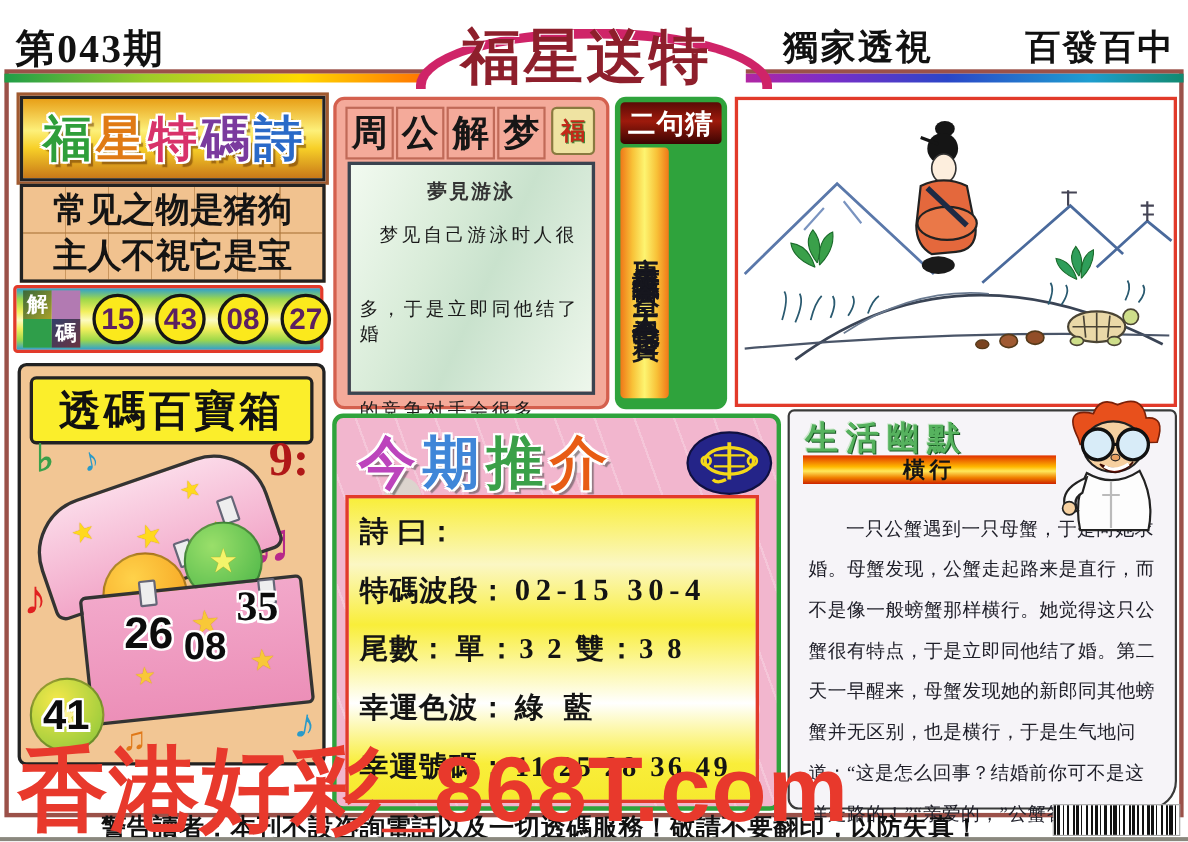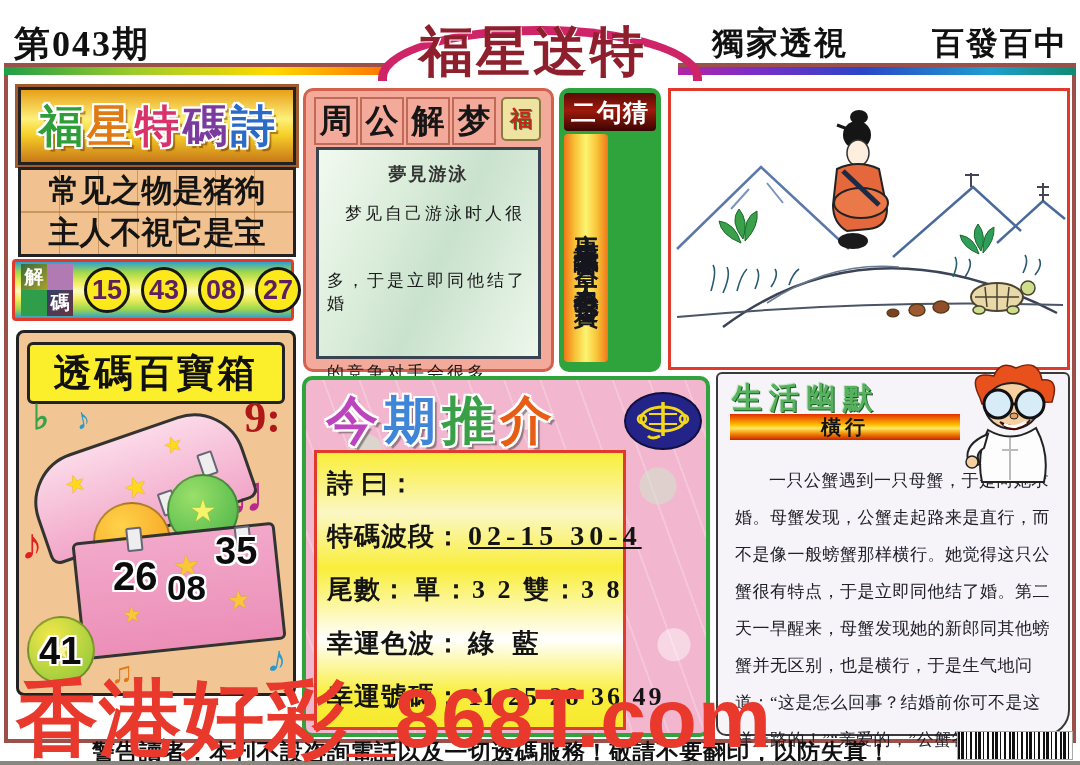--- a/index.html
+++ b/index.html
@@ -107,27 +107,27 @@
        radial-gradient(circle at 8% 60%,rgba(235,210,235,.5) 0 15px,transparent 16px),
        radial-gradient(circle at 92% 75%,rgba(255,255,255,.45) 0 16px,transparent 17px),
        repeating-linear-gradient(70deg,rgba(255,255,255,.22) 0 2px,transparent 2px 34px);}
   .tuijie-title{position:absolute;left:20px;top:6px;display:flex;gap:6px;}
   .tuijie-title span{font:900 52px "Liberation Serif",serif;
      text-shadow:-2px -2px 0 #fff,2px -2px 0 #fff,-2px 2px 0 #fff,2px 2px 0 #fff,0 -2px 0 #fff,0 2px 0 #fff,-2px 0 0 #fff,2px 0 0 #fff,4px 4px 1px rgba(70,70,70,.55);}
   .tuijie-title span:nth-child(1){color:#bc44bc;} .tuijie-title span:nth-child(2){color:#3f86d8;}
   .tuijie-title span:nth-child(3){color:#3aa048;} .tuijie-title span:nth-child(4){color:#e85c14;}
   .brand-logo{position:absolute;left:318px;top:12px;width:74px;height:54px;background:#242488;border:2px solid #101040;border-radius:50%;
      display:flex;align-items:center;justify-content:center;}
-  .yellow-box{position:absolute;left:8px;top:70px;width:312px;height:280px;border:3px solid #e23a2a;box-sizing:border-box;
+  .yellow-box{position:absolute;left:8px;top:70px;width:376px;height:280px;border:3px solid #e23a2a;box-sizing:border-box;
      background:linear-gradient(180deg,#f9ee3a 0%,#fbf7c4 22%,#f9ee3a 42%,#ffffff 68%,#f9ee3a 88%,#f6e92e 100%);
      display:flex;flex-direction:column;justify-content:space-around;padding:4px 10px;}
   .tj-row{display:flex;align-items:baseline;white-space:nowrap;}
   .tj-label{font:900 26px "Liberation Serif",serif;color:#141414;letter-spacing:1px;}
   .tj-value{font:900 26px "Liberation Serif",serif;color:#141414;letter-spacing:3px;margin-left:6px;}
-  .tj-row:nth-child(2) .tj-value{letter-spacing:5px;font-size:28px;text-decoration:underline;}
+  .tj-row:nth-child(2) .tj-value{letter-spacing:5px;font-size:28px;}
   .tj-row:nth-child(4) .tj-value{letter-spacing:6px;}
   .tj-row:nth-child(6) .tj-value{letter-spacing:3px;font-size:27px;}
 
   
   .humor{position:absolute;left:716px;top:372px;width:354px;height:364px;background:#f6f4f8;border:2px solid #3a3a3a;
       border-radius:6px 6px 26px 10px;box-sizing:border-box;}
   .humor-title{position:absolute;left:14px;top:4px;font:900 30px "Liberation Sans",sans-serif;color:#56b25e;letter-spacing:7px;
       text-shadow:1px 1px 0 #1a5a24,-1px -1px 0 #cfe8cf;}
   .humor-banner{position:absolute;left:12px;top:40px;width:230px;height:26px;
       background:linear-gradient(180deg,#e03000,#ffb800 40%,#ffe95c 55%,#f08000 78%,#cc2200);
@@ -223,21 +223,21 @@
         <span class="star" style="left:146px;top:56px;font-size:26px;color:#f8c838;">★</span>
         <span class="star" style="left:40px;top:62px;font-size:22px;color:#f8c838;">★</span>
         <div class="clasp" style="left:52px;top:-12px;"></div>
         <div class="clasp" style="left:160px;top:-2px;"></div>
       </div>
       <div class="ball b-lime">
           <span class="star" style="font-size:26px;color:#fdf49a;">★</span>
         </div>
       <span class="tre-num" style="left:94px;top:150px;font-size:40px;">26</span>
       <span class="tre-num" style="left:148px;top:164px;font-size:35px;">08</span>
-      <span class="tre-num" style="left:196px;top:126px;font-size:38px;">35</span>
+      <span class="tre-num" style="left:196px;top:126px;font-size:38px;font-family:Liberation Serif, serif;">35</span>
       <span class="tre-num" style="left:20px;top:226px;font-size:38px;">41</span>
     </div>
   </div>
 
   <div class="dream">
     <div class="dream-title">
       <span>周</span>
       <span>公</span>
       <span>解</span>
       <span>梦</span>

